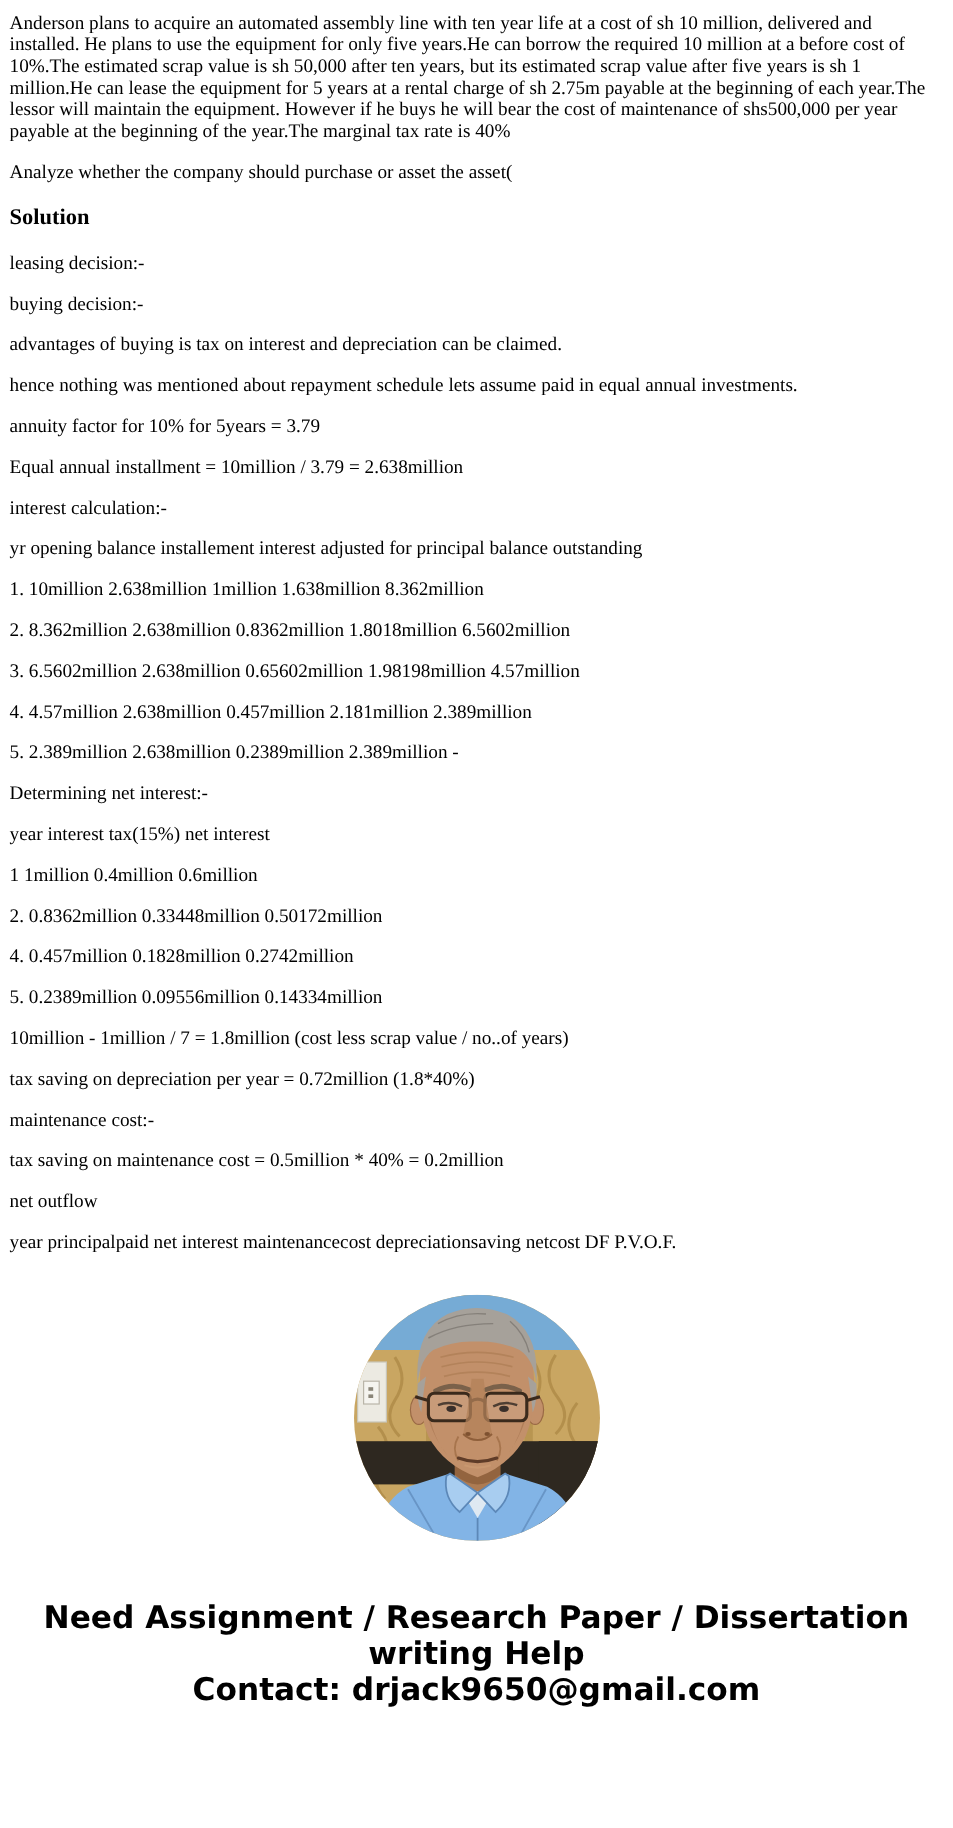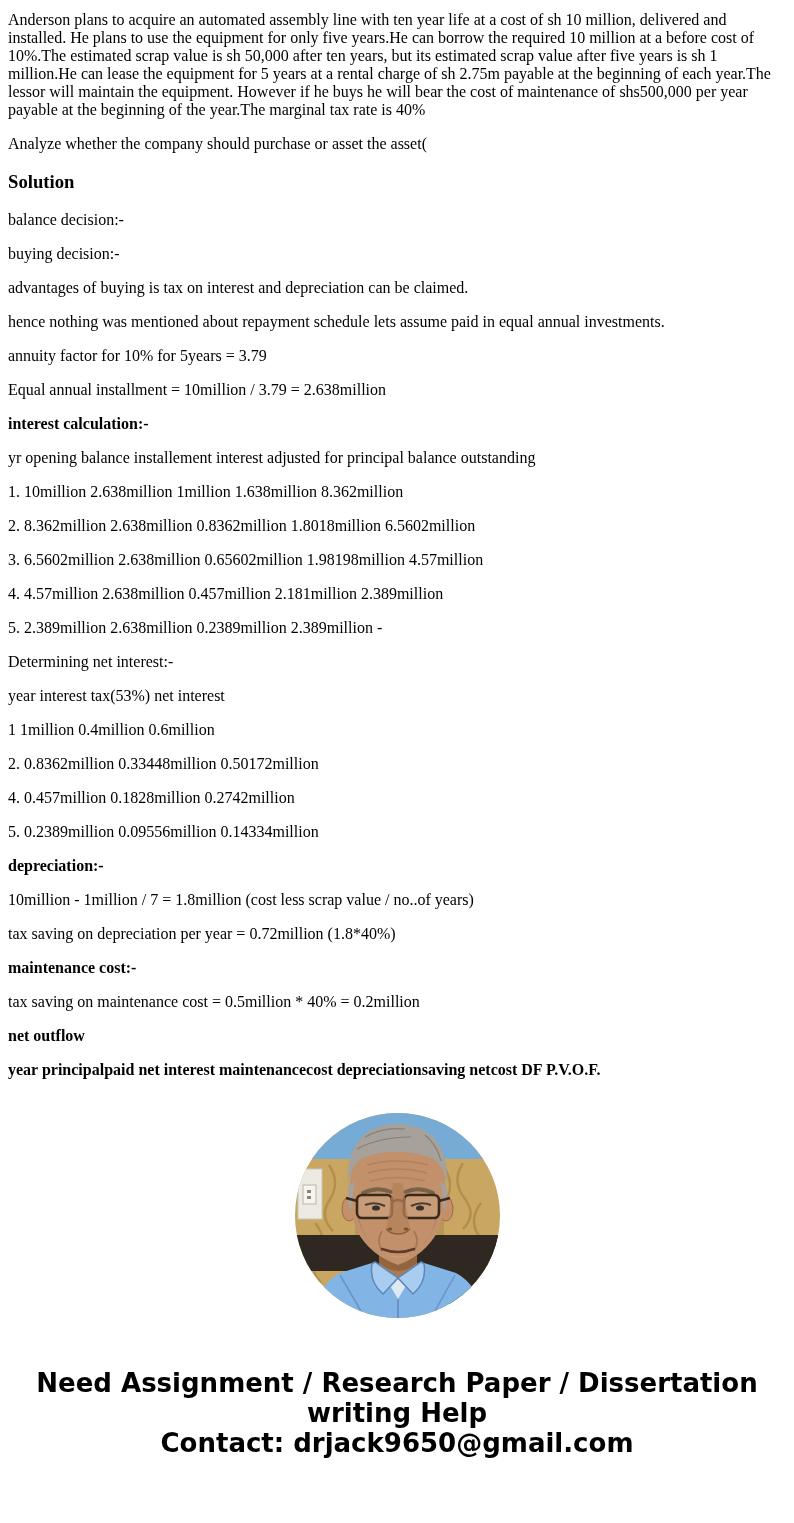--- a/index.html
+++ b/index.html
@@ -10,61 +10,60 @@
   html,body{margin:0;padding:0;background:var(--page-bg);}
   .page{
     width:794px; min-height:1523px; box-sizing:border-box;
     background:var(--page-bg); color:var(--text);
     font-family:"Liberation Serif", serif; font-size:16px; line-height:1.125;
     overflow:hidden;
   }
   .doc{padding:0 8px;}
   .doc p{margin:16px 0;}
   .doc p.first{margin-top:11px;}
-  .doc p.b{font-weight:bold;}
+  .doc p.b{font-weight:normal;}
   .doc h3{font-size:18.7px; font-weight:bold; margin:18px 0; line-height:1.15;}
   .avatar-wrap{text-align:center; margin-top:34px; line-height:0;}
   .avatar-wrap svg{display:inline-block;}
   .footer{
     margin-top:50px; text-align:center;
     font-family:"DejaVu Sans", sans-serif; font-weight:bold;
     font-size:26px; line-height:30px; color:var(--text);
   }
   .footer div{white-space:nowrap;}
 </style>
 </head>
 <body>
 
 <div class="page">
   <div class="doc">
     <p class="first">Anderson plans to acquire an automated assembly line with ten year life at a cost of sh 10 million, delivered and installed. He plans to use the equipment for only five years.He can borrow the required 10 million at a before cost of 10%.The estimated scrap value is sh 50,000 after ten years, but its estimated scrap value after five years is sh 1 million.He can lease the equipment for 5 years at a rental charge of sh 2.75m payable at the beginning of each year.The lessor will maintain the equipment. However if he buys he will bear the cost of maintenance of shs500,000 per year payable at the beginning of the year.The marginal tax rate is 40%</p>
     <p>Analyze whether the company should purchase or asset the asset(</p>
 
     <h3>Solution</h3>
 
-    <p>balance decision:-</p>
+    <p>leasing decision:-</p>
     <p>buying decision:-</p>
     <p>advantages of buying is tax on interest and depreciation can be claimed.</p>
     <p>hence nothing was mentioned about repayment schedule lets assume paid in equal annual investments.</p>
     <p>annuity factor for 10% for 5years = 3.79</p>
     <p>Equal annual installment = 10million / 3.79 = 2.638million</p>
     <p class="b">interest calculation:-</p>
     <p>yr opening balance installement interest adjusted for principal balance outstanding</p>
     <p>1. 10million 2.638million 1million 1.638million 8.362million</p>
     <p>2. 8.362million 2.638million 0.8362million 1.8018million 6.5602million</p>
     <p>3. 6.5602million 2.638million 0.65602million 1.98198million 4.57million</p>
     <p>4. 4.57million 2.638million 0.457million 2.181million 2.389million</p>
     <p>5. 2.389million 2.638million 0.2389million 2.389million -</p>
     <p>Determining net interest:-</p>
-    <p>year interest tax(53%) net interest</p>
+    <p>year interest tax(15%) net interest</p>
     <p>1 1million 0.4million 0.6million</p>
     <p>2. 0.8362million 0.33448million 0.50172million</p>
     <p>4. 0.457million 0.1828million 0.2742million</p>
     <p>5. 0.2389million 0.09556million 0.14334million</p>
-    <p class="b">depreciation:-</p>
     <p>10million - 1million / 7 = 1.8million (cost less scrap value / no..of years)</p>
     <p>tax saving on depreciation per year = 0.72million (1.8*40%)</p>
     <p class="b">maintenance cost:-</p>
     <p>tax saving on maintenance cost = 0.5million * 40% = 0.2million</p>
     <p class="b">net outflow</p>
     <p class="b">year principalpaid net interest maintenancecost depreciationsaving netcost DF P.V.O.F.</p>
   </div>
 
   <div class="avatar-wrap">
     <svg width="205" height="205" viewBox="0 0 205 205" role="img" aria-label="circular photo of an elderly man with gray hair and glasses wearing a light blue shirt">

